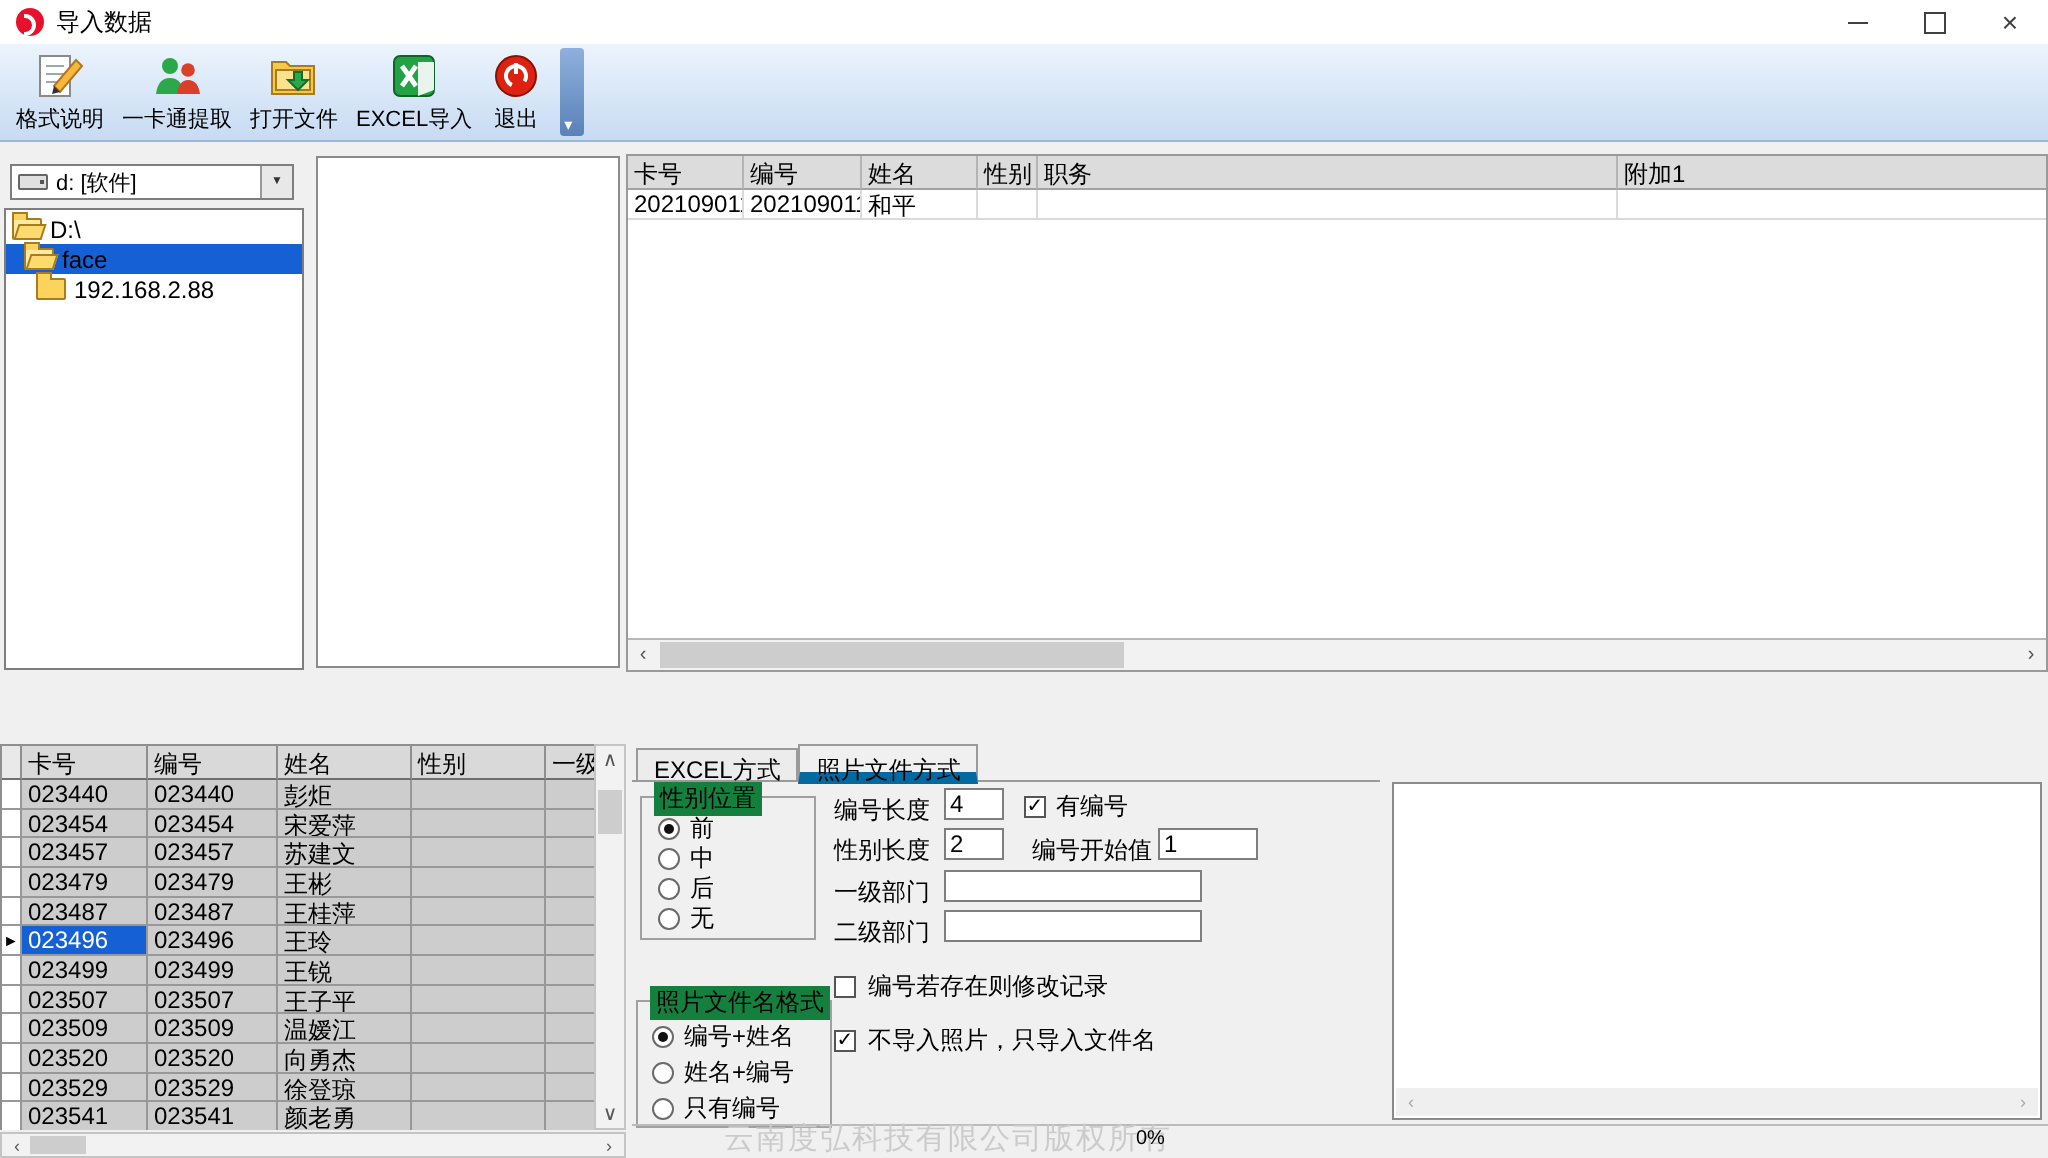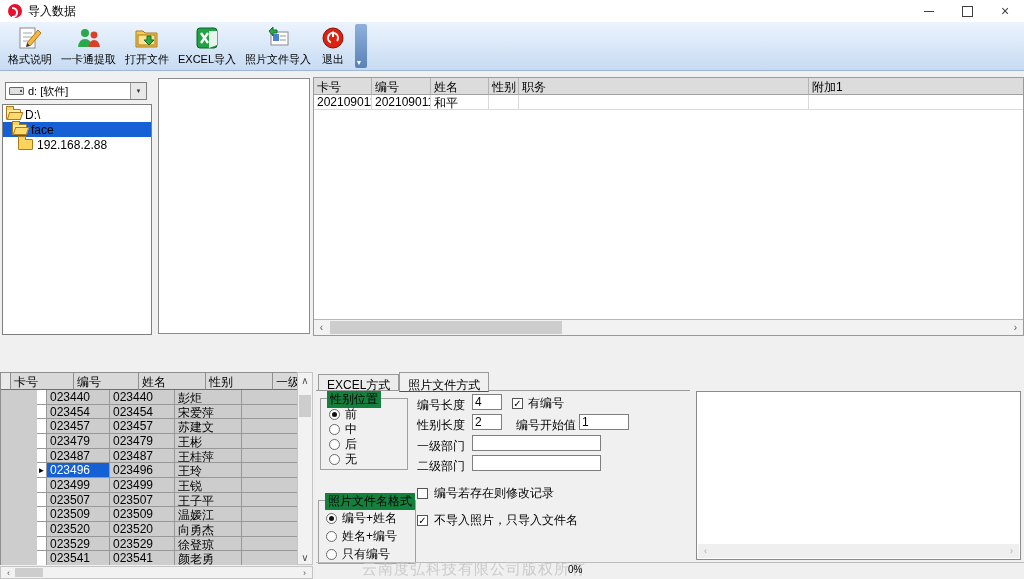--- a/index.html
+++ b/index.html
@@ -77,42 +77,42 @@
   .pathbox { position:absolute; left:5px; top:343px; width:851px; height:19px; background:#fff;
     border:1px solid #7e7e7e; font-size:12px; padding:1px 4px; font-family:"Liberation Sans","DejaVu Sans",sans-serif; }
 
   
   #dtable { position:absolute; left:0; top:372px; width:297px; height:193px; overflow:hidden;
     background:#cdcdcd; border-top:1px solid #8f8f8f; border-left:1px solid #8f8f8f; }
   #dtHead { display:flex; height:17px; }
   .dh { border-right:1px solid #8f8f8f; border-bottom:1px solid #6f6f6f; background:#d9d9d9;
     font-size:12px; padding:1px 3px 0; white-space:nowrap; overflow:hidden; flex:0 0 auto; }
   .dh.ind { width:10px; padding:0; background:#e9e9e9; }
-  .drow { display:flex; height:14.66px;padding-left:36px; }
+  .drow { display:flex; height:14.66px; }
   .dc { border-right:1px solid #989898; border-bottom:1px solid #989898; background:#cdcdcd;
     font-size:12px; padding:0 3px; white-space:nowrap; overflow:hidden; flex:0 0 auto; }
   .dc.ind { width:10px; padding:0; background:#fff; font-size:8px; display:flex; align-items:center;
     justify-content:center; }
   .dc.selcell { background:#1560d4; color:#fff; }
   #dtVscroll { position:absolute; left:297px; top:372px; width:16px; height:193px; background:#f2f2f2;
     border:1px solid #c4c4c4; }
   #dtVscroll .up { top:0; left:0; width:100%; height:14px; }
   #dtVscroll .down { bottom:0; top:auto; left:0; width:100%; height:14px; }
   #dtVscroll .vthumb { position:absolute; left:1px; top:22px; width:12px; height:22px; background:#cdcdcd; }
   #dtHscroll { position:absolute; left:0; top:566px; width:313px; height:13px; background:#f2f2f2;
     border:1px solid #c4c4c4; }
   #dtHscroll .hthumb { position:absolute; left:14px; top:1px; width:28px; height:9px; background:#cdcdcd; }
   #dtHscroll .sb-arrow { font-size:9px; }
 
   
   #panelTop { position:absolute; left:316px; top:390px; width:374px; height:1px; background:#9a9a9a; }
   #tabs { position:absolute; left:318px; top:371px; height:20px; display:flex; align-items:flex-end; z-index:2; }
   .tab { font-size:12px; padding:2px 8px 2px; border:1px solid #9a9a9a; background:#ececec; height:17px;
     white-space:nowrap; }
-  .tab.active { height:20px; background:#f0f0f0; padding-top:4px; margin-bottom:-1px; border-bottom:1px solid #0369a1; }
+  .tab.active { height:20px; background:#f0f0f0; padding-top:4px; margin-bottom:-1px; border-bottom:6px solid #0369a1; }
 
   .group { position:absolute; border:1px solid #a0a0a0; }
   .group-label { position:absolute; top:-8px; left:6px; background:#15803d; font-size:12px; padding:0 3px; white-space:nowrap;font-family:Liberation Mono, monospace; }
   #gposGroup { left:320px; top:398px; width:88px; height:72px; }
   #gposOpts { padding:8px 0 0 8px; }
   #fmtGroup { left:318px; top:479px; width:98px; height:64px;margin-top:21px; }
   #fmtOpts { padding:8px 0 0 7px; }
   .ropt { display:flex; align-items:center; height:15px; }
   #fmtOpts .ropt { height:18px; }
   .radio { width:11px; height:11px; border:1px solid #6a6a6a; border-radius:50%; background:#fff;
@@ -192,30 +192,20 @@
       <svg class="tb-ic" viewBox="0 0 26 26">
         <rect x="3" y="3" width="20" height="20" rx="3" fill="#21a345" stroke="#0e6326"></rect>
         <polygon points="15,6 23,6 23,20 15,23" fill="#e9f5ec"></polygon>
         <line x1="7" y1="8" x2="14" y2="18" stroke="#fff" stroke-width="2.4"></line>
         <line x1="14" y1="8" x2="7" y2="18" stroke="#fff" stroke-width="2.4"></line>
       </svg>
       <span class="tb-lbl">EXCEL导入</span>
     </div>
     <div class="tb-btn">
       <svg class="tb-ic" viewBox="0 0 26 26">
-        <rect x="6" y="7" width="17" height="13" fill="#fff" stroke="#8a8a8a"></rect>
-        <rect x="8" y="9" width="6" height="7" fill="#4d7fd0"></rect>
-        <rect x="15" y="10" width="6" height="2" fill="#c8c8c8"></rect>
-        <rect x="15" y="14" width="6" height="2" fill="#c8c8c8"></rect>
-        <polygon points="8,6 12,2 12,5 16,5 16,8 12,8 12,11" fill="#2ba84a" stroke="#13702b" transform="translate(-4,0)"></polygon>
-      </svg>
-      <span class="tb-lbl">照片文件导入</span>
-    </div>
-    <div class="tb-btn">
-      <svg class="tb-ic" viewBox="0 0 26 26">
         <circle cx="13" cy="13" r="10" fill="#dd2211" stroke="#881100"></circle>
         <circle cx="13" cy="13" r="5" fill="none" stroke="#fff" stroke-width="2" stroke-dasharray="24 8" transform="rotate(115 13 13)"></circle>
         <line x1="13" y1="6.5" x2="13" y2="12" stroke="#fff" stroke-width="2"></line>
       </svg>
       <span class="tb-lbl">退出</span>
     </div>
     <div class="tb-overflow">
       <span>▾</span>
     </div>
   </div>

